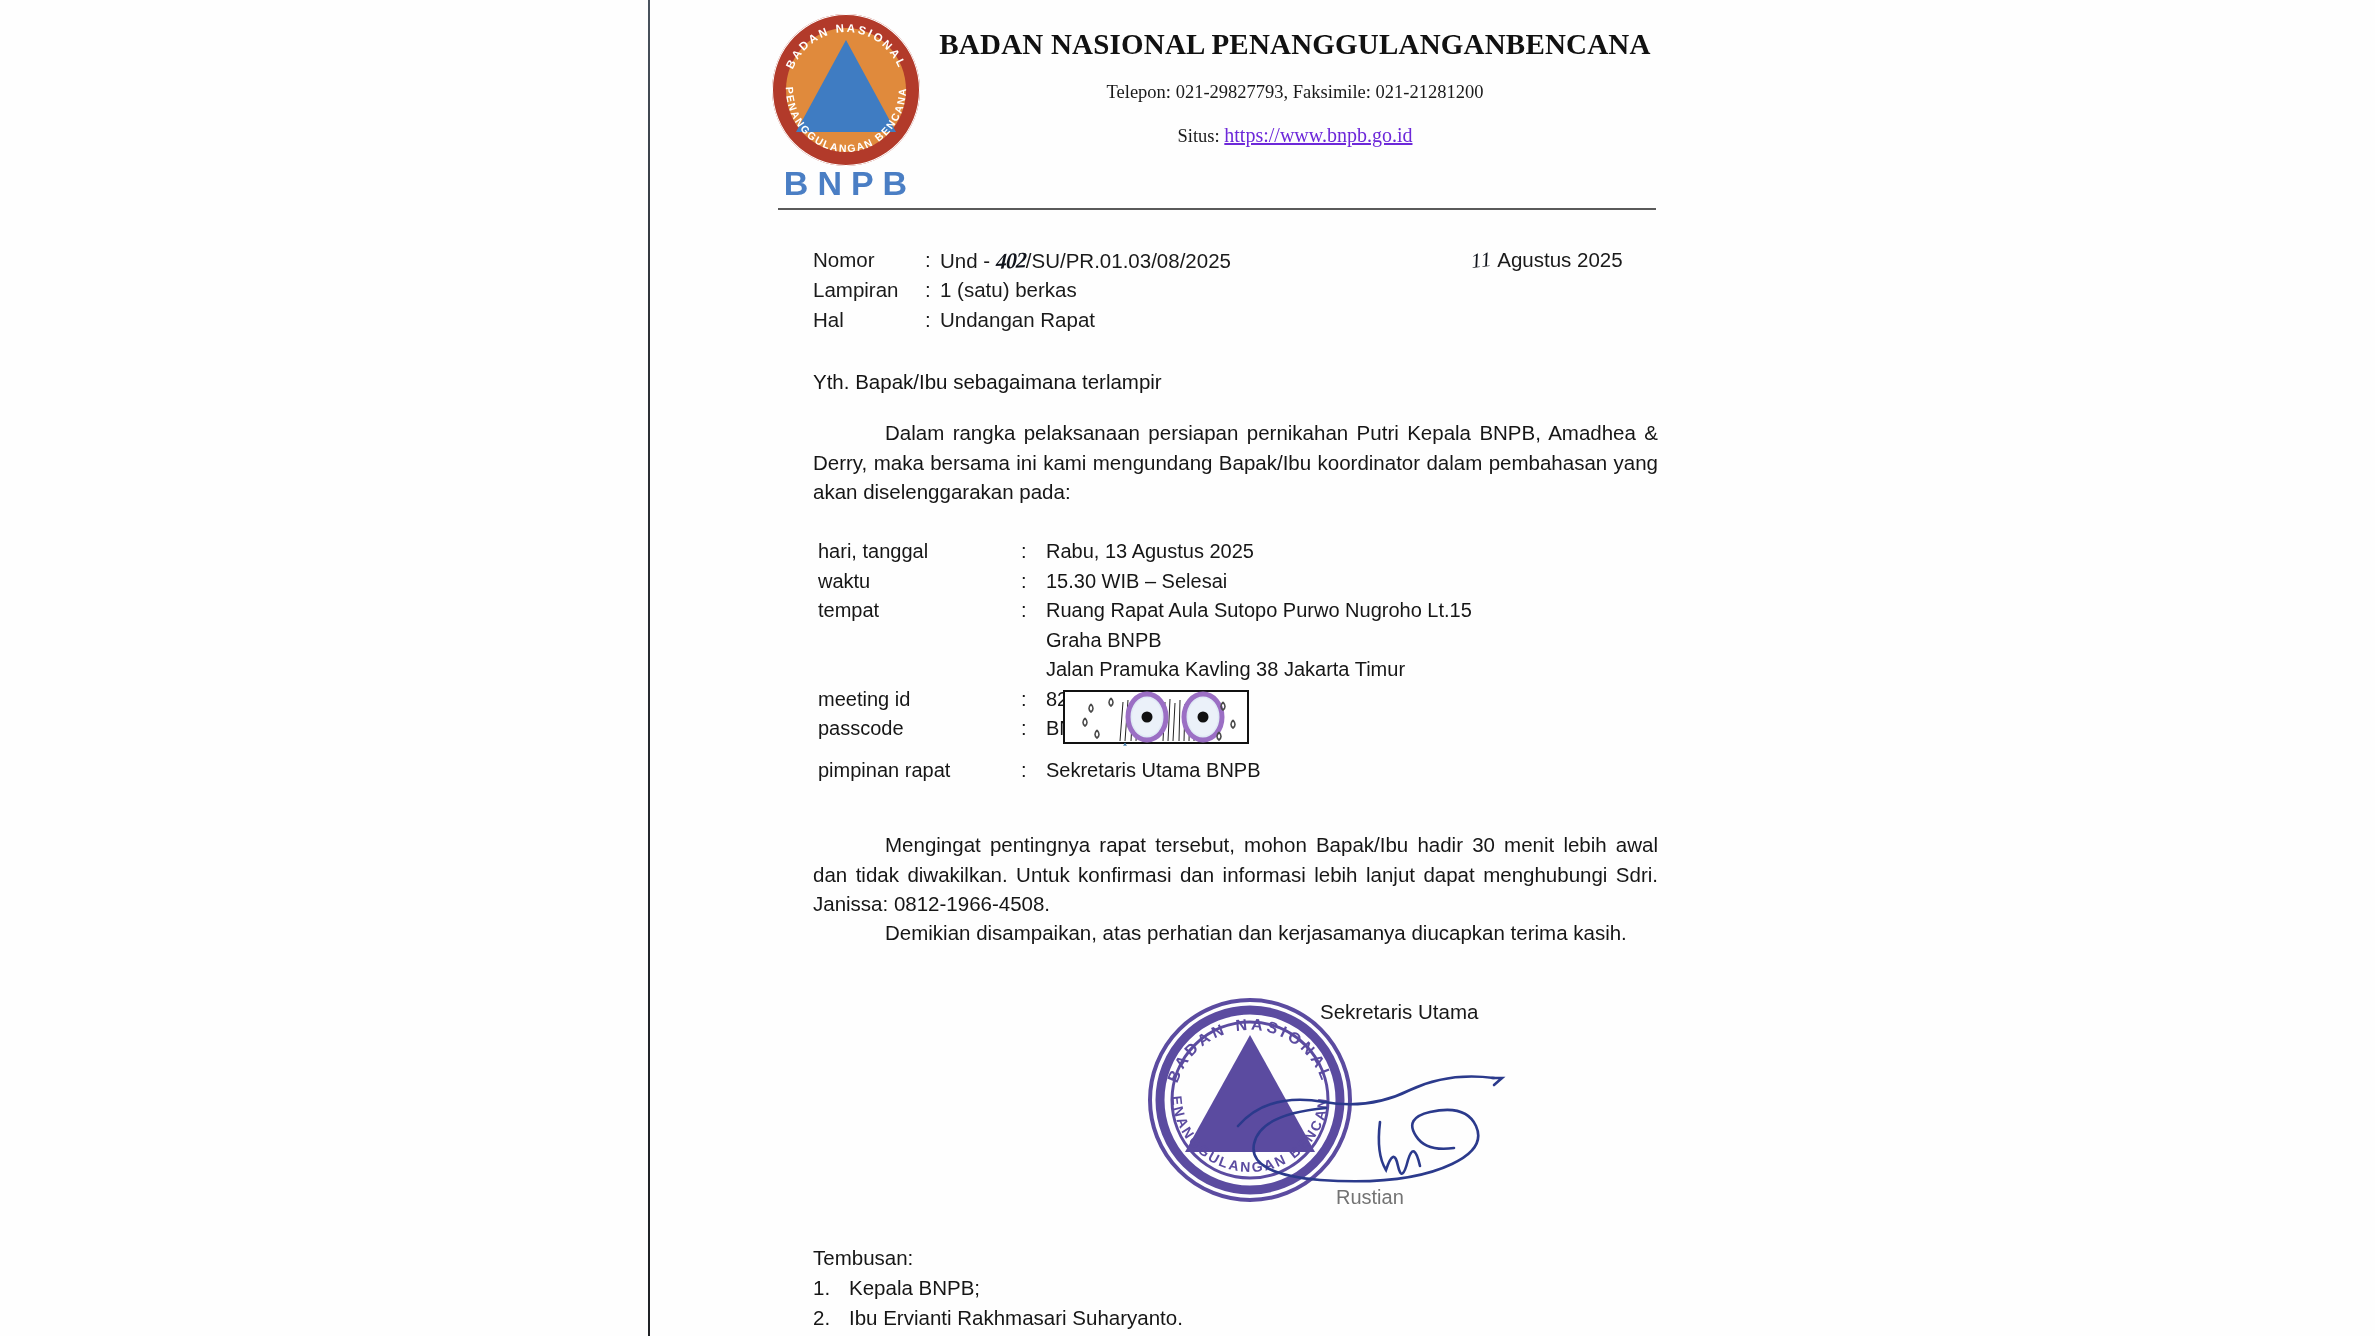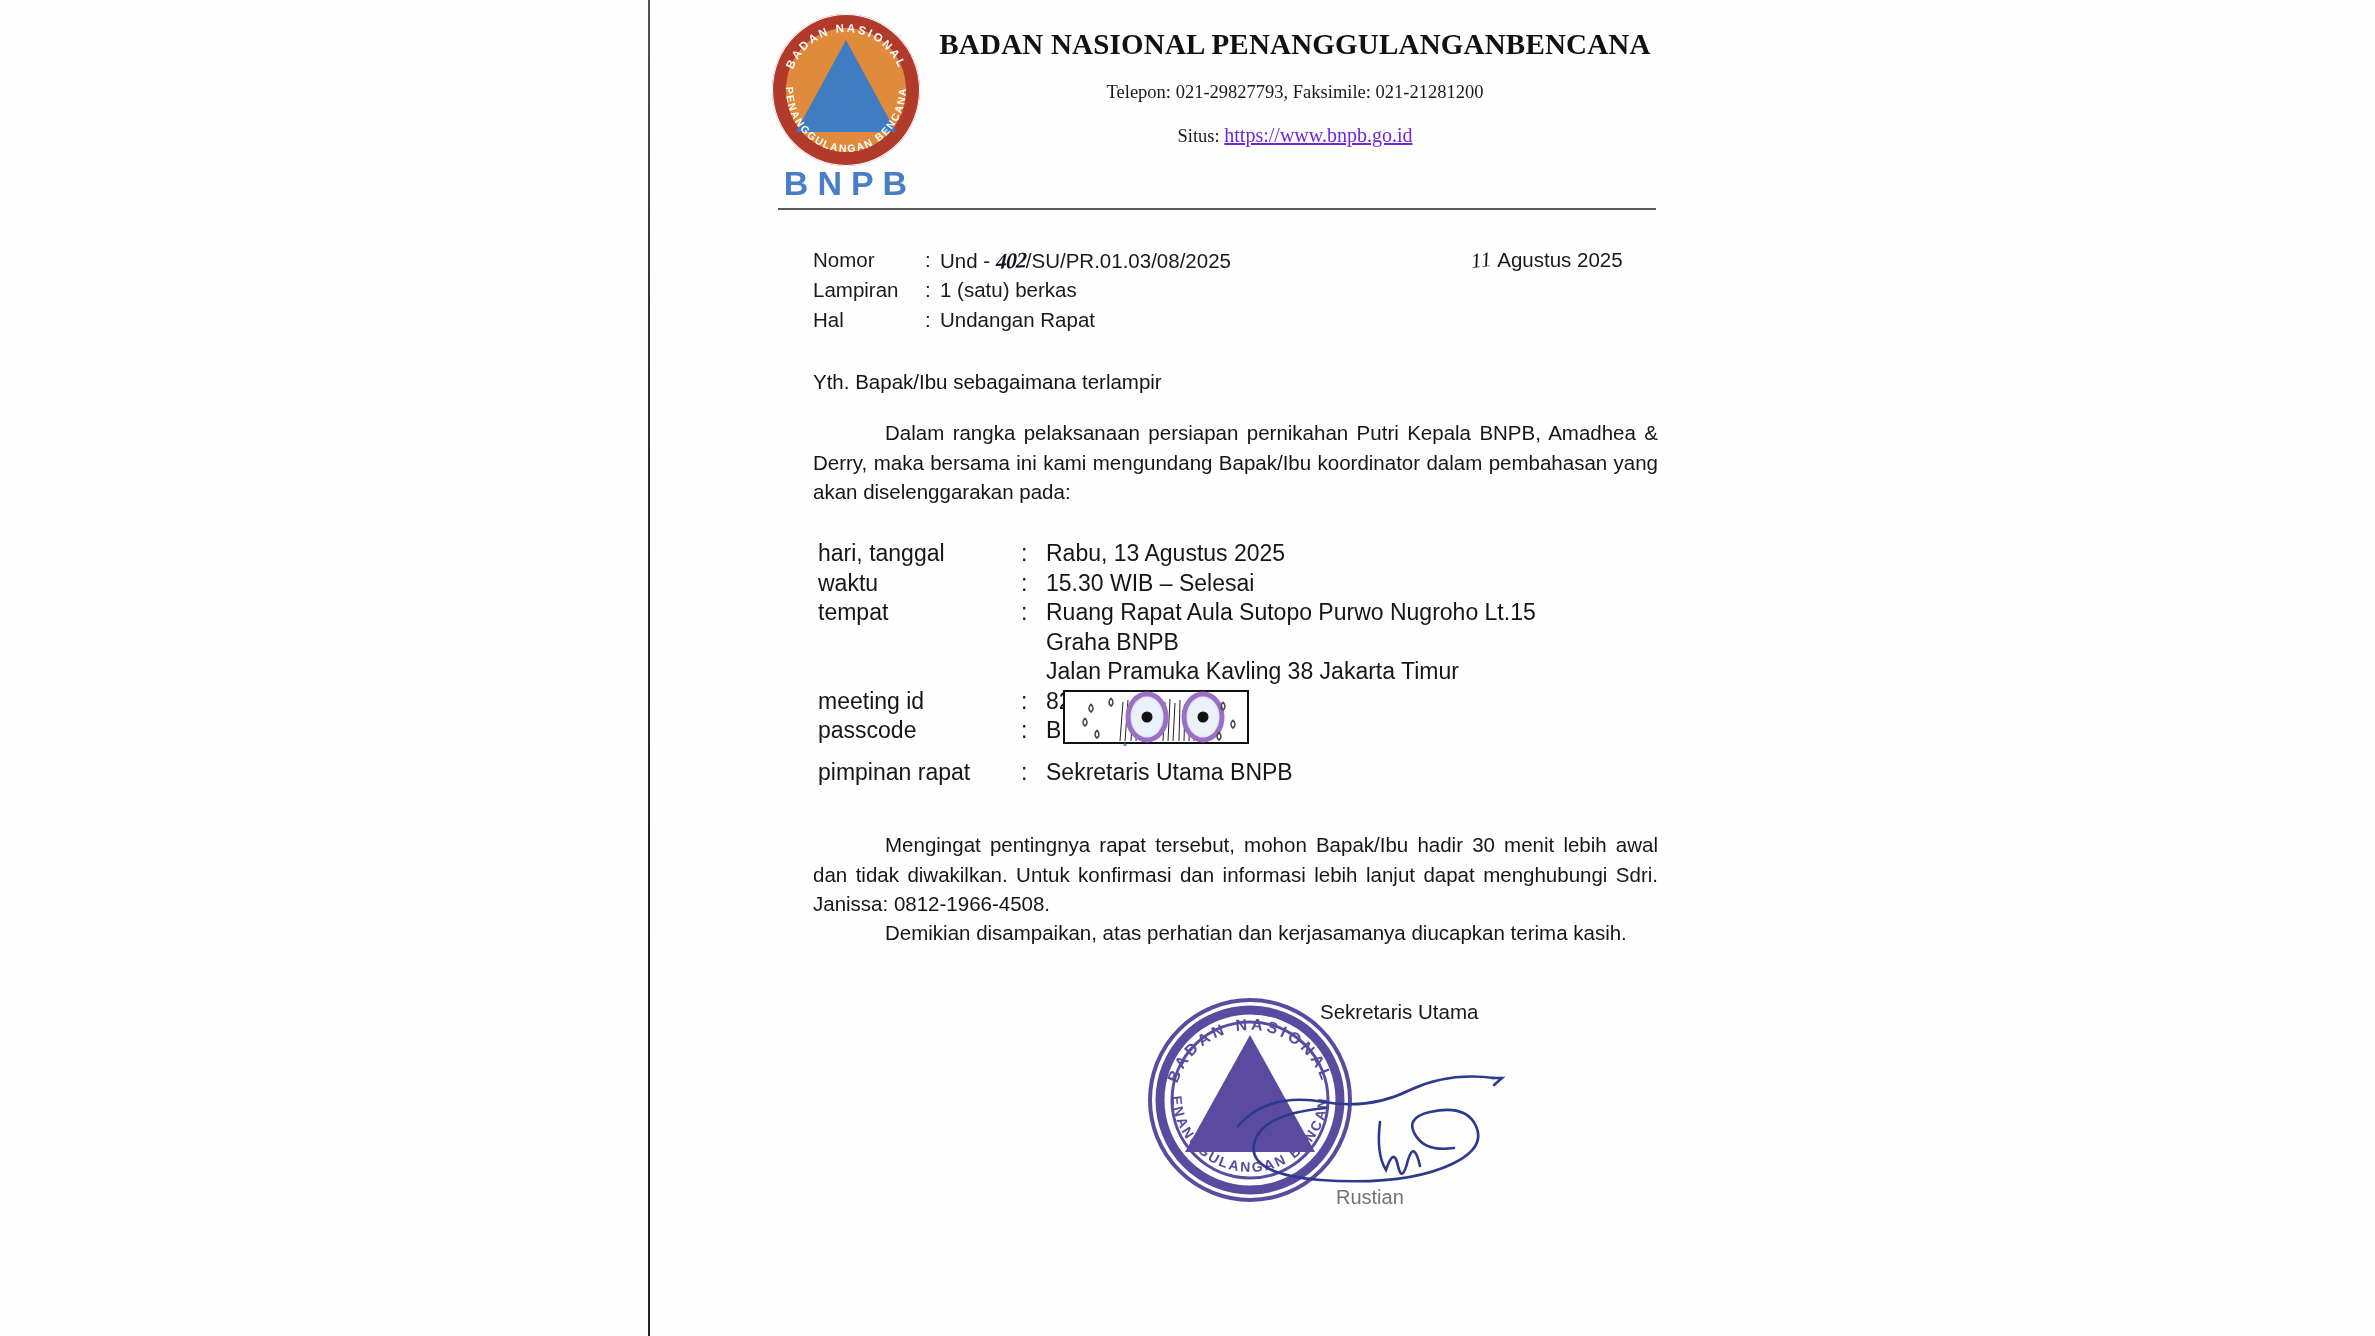--- a/index.html
+++ b/index.html
@@ -216,21 +216,21 @@
   
   .detail-block {
     position: absolute;
     left: 818px;
     top: 540px;
     width: 840px;
   }
   .detail-row {
     position: relative;
     height: 29.5px;
-    font-size: 23px;
+    font-size: 20px;
     color: #161616;
     white-space: nowrap;
   }
   .detail-label {
     position: absolute;
     left: 0;
     width: 200px;
   }
   .detail-colon {
     position: absolute;
@@ -485,14 +485,25 @@
         <path d="M 262 18 l 10 0 l -8 7"></path>
         <path d="M 96 48 q -66 6 -72 36 q -6 30 66 36 q 86 6 132 -16 q 34 -16 24 -38 q -10 -22 -46 -14 q -26 6 -14 24 q 10 16 38 12"></path>
         <path d="M 150 62 q -4 32 6 48 q 8 -24 12 -4 q 4 18 10 -6 q 6 -20 12 6"></path>
       </g>
     </svg>
 
     <div class="sign-title">Sekretaris Utama</div>
     <div class="sign-name">Rustian</div>
   </div>
 
+  <div class="tembusan">
+    <div class="tembusan-head">Tembusan:</div>
+    <div class="tembusan-item">
+      <span class="tembusan-num">1.</span>
+      <span>Kepala BNPB;</span>
+    </div>
+    <div class="tembusan-item">
+      <span class="tembusan-num">2.</span>
+      <span>Ibu Ervianti Rakhmasari Suharyanto.</span>
+    </div>
+  </div>
 
 </div>
 
 </body></html>

